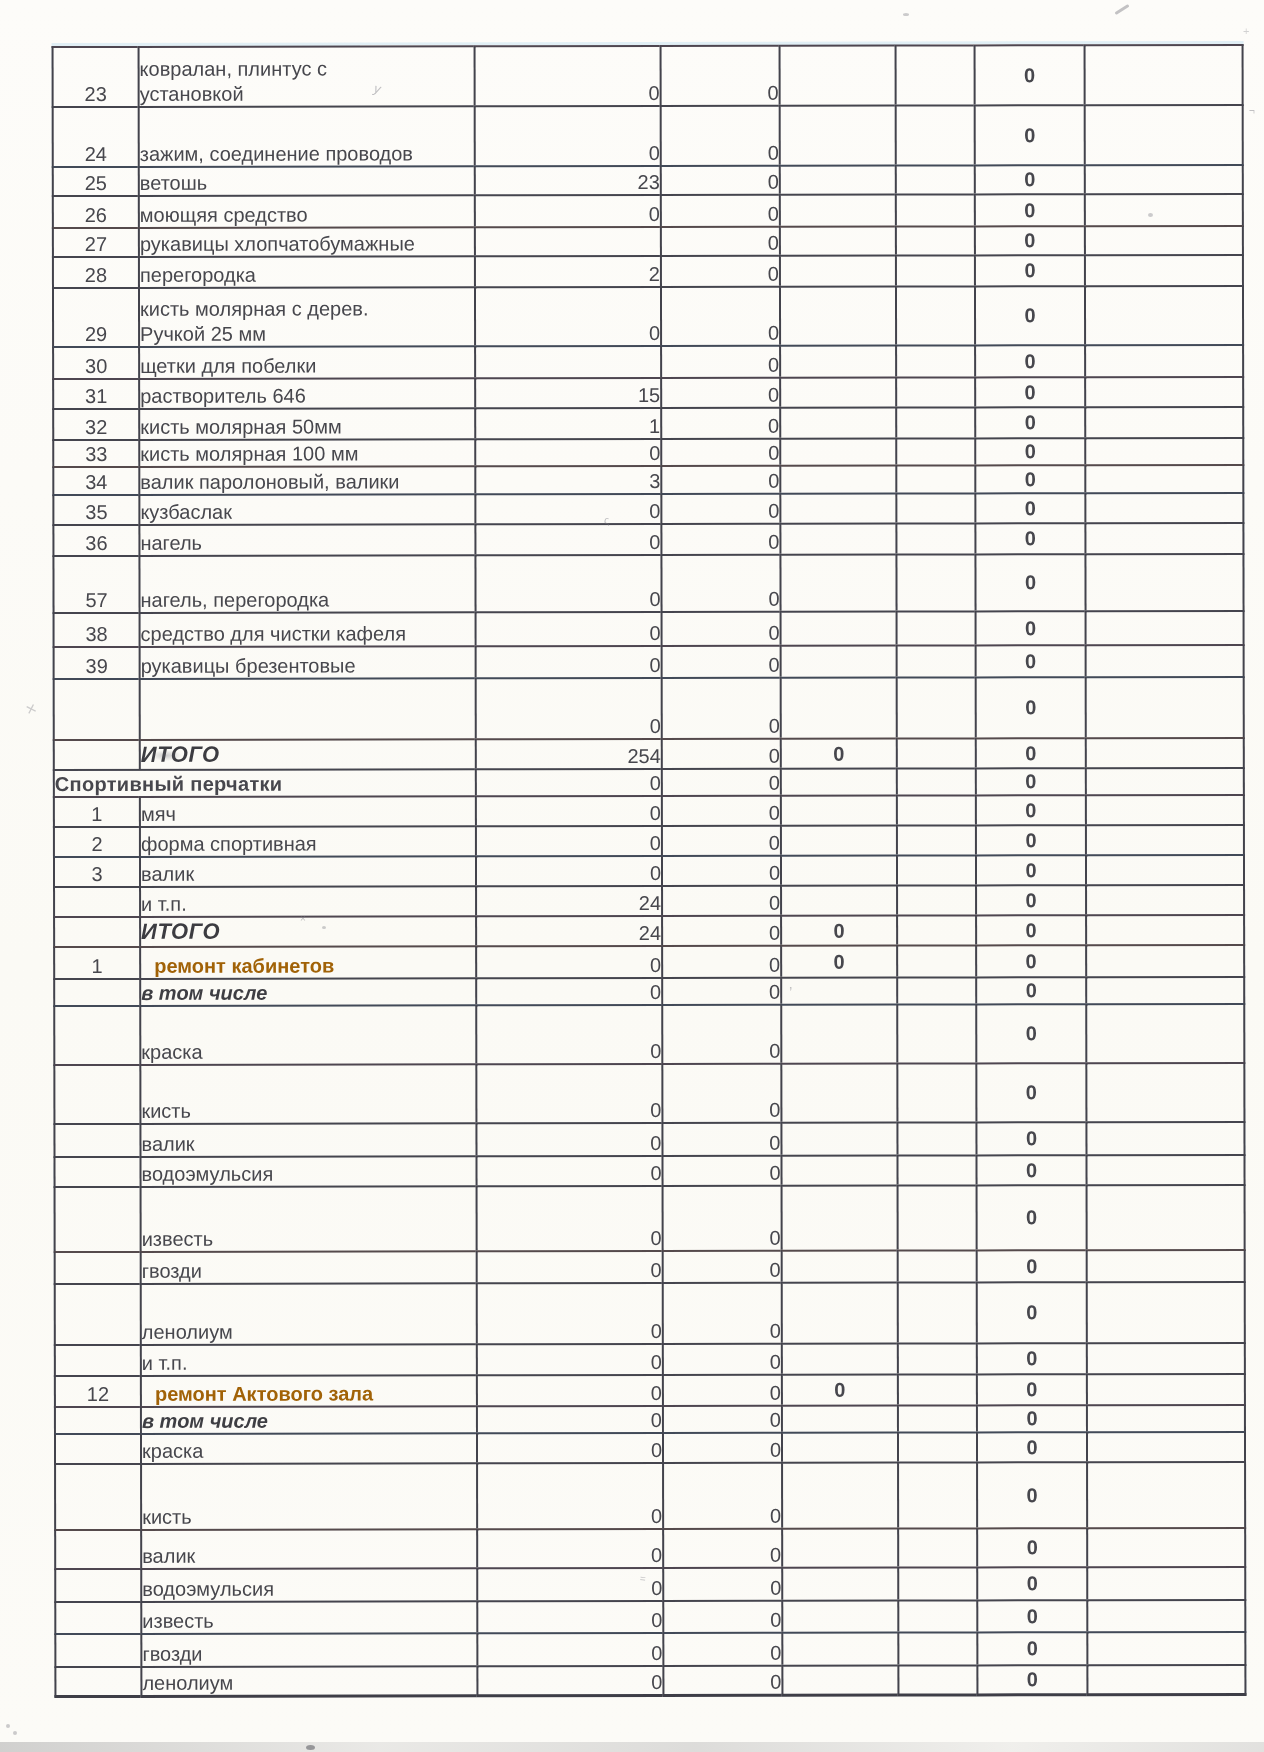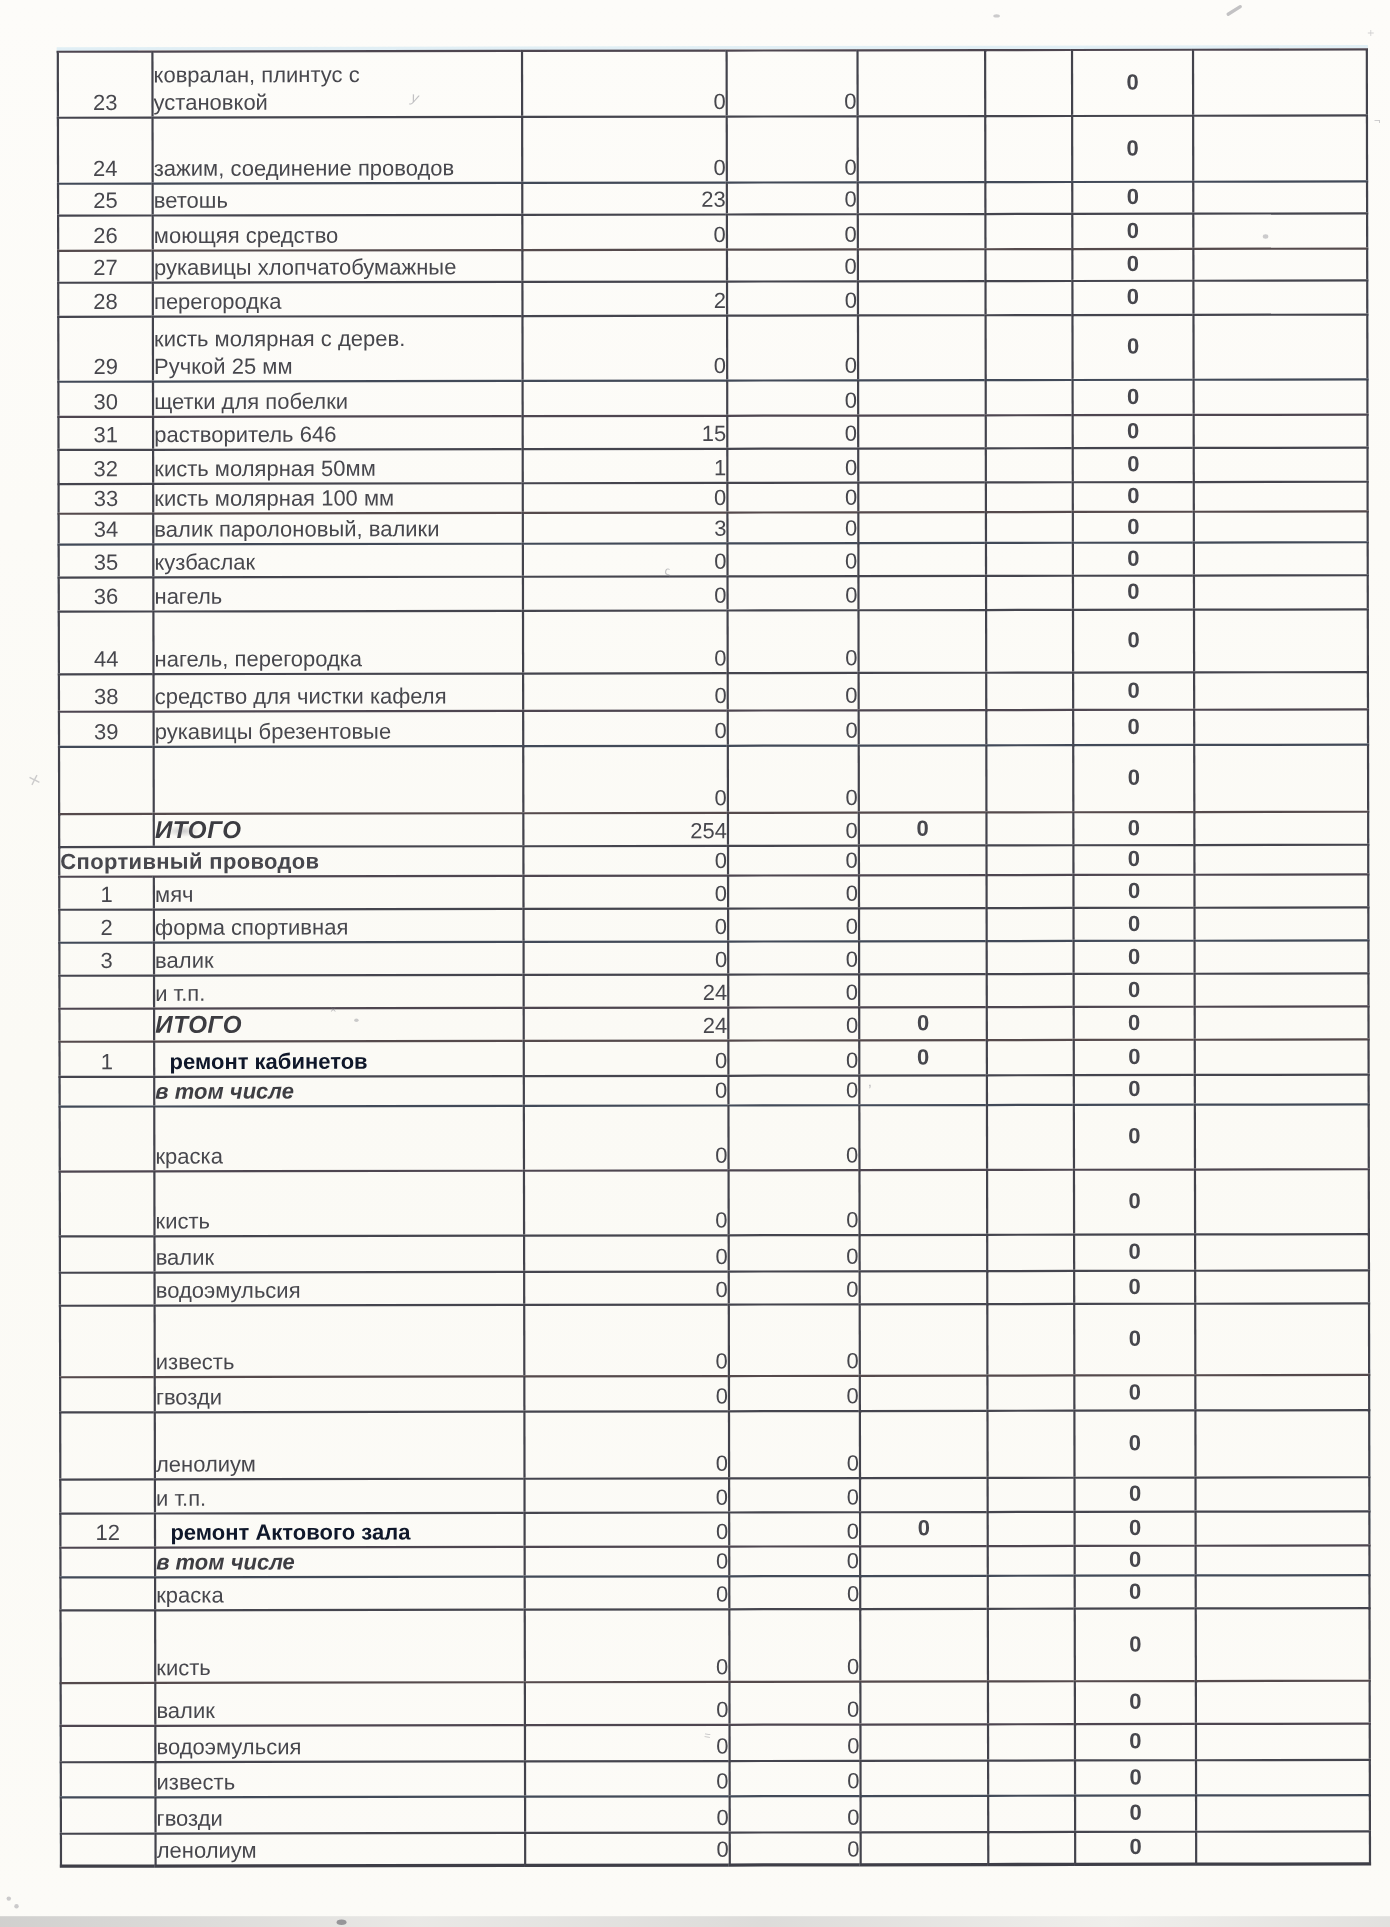--- a/index.html
+++ b/index.html
@@ -35,21 +35,21 @@
     padding:1px 4px 3px 6px;white-space:pre-line;line-height:1.22;color:#454549;
   }
   .td-c{text-align:right;vertical-align:bottom;padding:0 5px 2px 0;}
   .td-d{text-align:right;vertical-align:bottom;padding:0 8px 2px 0;}
   .td-e,.td-g{
     text-align:center;vertical-align:middle;
     font-weight:bold;font-size:19px;color:#303036;
   }
   .row-totals .td-name{font-weight:bold;font-style:italic;font-size:22px;letter-spacing:.5px;color:#3c3c41;}
   .row-subhead .td-name{font-weight:bold;font-style:italic;font-size:20px;color:#3e3e43;}
-  .row-bold .td-name{font-weight:bold;padding-left:13px;font-size:20px;color:#0f172a;}
+  .row-bold .td-name{font-weight:bold;padding-left:13px;font-size:20px;color:#a16207;}
   .td-section{
     box-sizing:border-box;border-top:2px solid #45454e;border-left:2px solid #43434c;
     font-weight:bold;font-size:21px;letter-spacing:.3px;color:#3d3d42;
     text-align:left;vertical-align:bottom;padding:0 4px 3px 8px;
   }
 
   
   .mark{position:absolute;pointer-events:none;}
   .m-slash{width:16px;height:3px;background:rgba(125,125,130,.45);transform:rotate(-32deg);border-radius:2px;}
   .m-smudge{background:radial-gradient(ellipse at center,rgba(100,100,110,.32),rgba(100,100,110,0) 70%);}
@@ -214,21 +214,21 @@
         <td class="td-num">36</td>
         <td class="td-name">нагель</td>
         <td class="td-c">0</td>
         <td class="td-d">0</td>
         <td class="td-e"></td>
         <td class="td-f"></td>
         <td class="td-g">0</td>
         <td class="td-h"></td>
       </tr>
       <tr class="row row-item" style="height: 57px;">
-        <td class="td-num">44</td>
+        <td class="td-num">57</td>
         <td class="td-name">нагель, перегородка</td>
         <td class="td-c">0</td>
         <td class="td-d">0</td>
         <td class="td-e"></td>
         <td class="td-f"></td>
         <td class="td-g">0</td>
         <td class="td-h"></td>
       </tr>
       <tr class="row row-item" style="height: 34px;">
         <td class="td-num">38</td>
@@ -264,21 +264,21 @@
         <td class="td-num"></td>
         <td class="td-name">ИТОГО</td>
         <td class="td-c">254</td>
         <td class="td-d">0</td>
         <td class="td-e">0</td>
         <td class="td-f"></td>
         <td class="td-g">0</td>
         <td class="td-h"></td>
       </tr>
       <tr class="row row-section" style="height: 27px;">
-        <td class="td-section" colspan="2">Спортивный проводов</td>
+        <td class="td-section" colspan="2">Спортивный перчатки</td>
         <td class="td-c">0</td>
         <td class="td-d">0</td>
         <td class="td-e"></td>
         <td class="td-f"></td>
         <td class="td-g">0</td>
         <td class="td-h"></td>
       </tr>
       <tr class="row row-item" style="height: 30px;">
         <td class="td-num">1</td>
         <td class="td-name">мяч</td>

